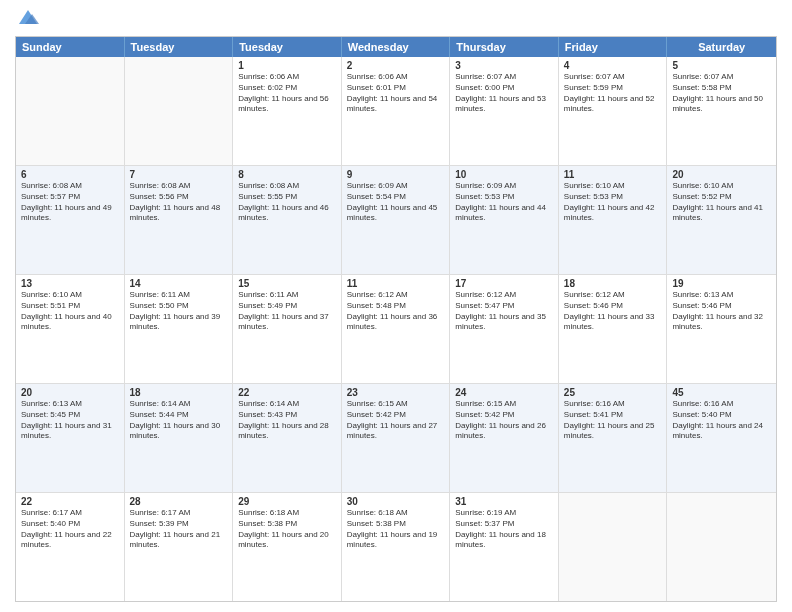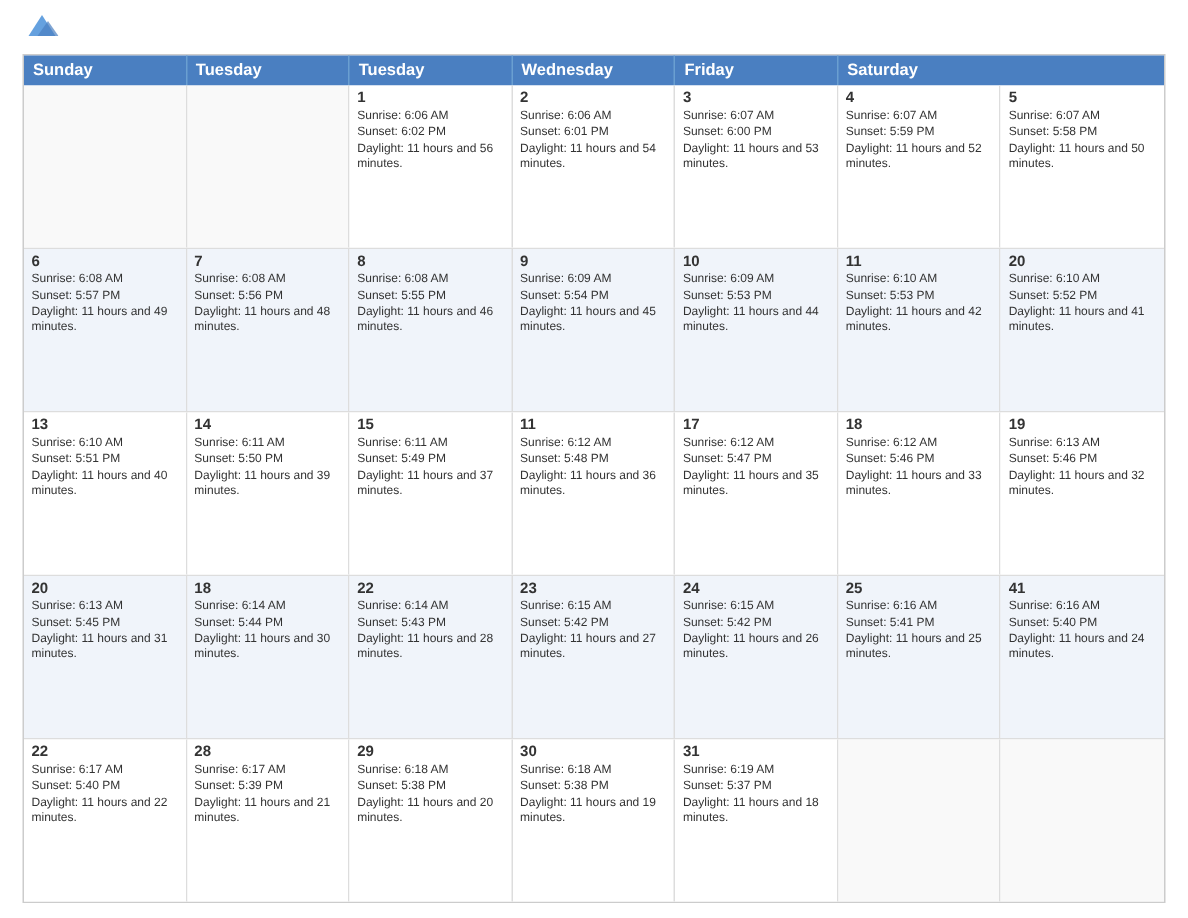--- a/index.html
+++ b/index.html
@@ -65,21 +65,21 @@
       background: #4a7fc1;
     }
     .cal-header-cell {
       color: white;
       font-size: 11px;
       font-weight: bold;
       padding: 4px 6px;
       text-align: left;
       border-right: 1px solid #6a9fd1;
     }
-    .cal-header-cell:last-child { border-right: none; }
+    .cal-header-cell:last-child { border-right: none; text-align: center; }
     .cal-body {
       flex: 1;
       display: flex;
       flex-direction: column;
     }
     .cal-row {
       display: grid;
       grid-template-columns: repeat(7, 1fr);
       flex: 1;
       border-bottom: 1px solid #ddd;
@@ -132,20 +132,21 @@
       <div class="subtitle"></div>
     </div>
   </div>
 
   <div class="calendar">
     <div class="cal-header">
     <div class="cal-header-cell">Sunday</div>
         <div class="cal-header-cell">Tuesday</div>
         <div class="cal-header-cell">Tuesday</div>
         <div class="cal-header-cell">Wednesday</div>
+        <div class="cal-header-cell">Thursday</div>
         <div class="cal-header-cell">Friday</div>
         <div class="cal-header-cell">Saturday</div>
       </div>
     <div class="cal-body">
     <div class="cal-row">
           <div class="cal-cell empty"></div>
           <div class="cal-cell empty"></div>
           <div class="cal-cell">
             <div class="day-number">1</div>
             <div class="cell-text">Sunrise: 6:06 AM<br>Sunset: 6:02 PM<br>Daylight: 11 hours and 56 minutes.</div>
@@ -246,21 +247,21 @@
           </div>
           <div class="cal-cell alt-row">
             <div class="day-number">24</div>
             <div class="cell-text">Sunrise: 6:15 AM<br>Sunset: 5:42 PM<br>Daylight: 11 hours and 26 minutes.</div>
           </div>
           <div class="cal-cell alt-row">
             <div class="day-number">25</div>
             <div class="cell-text">Sunrise: 6:16 AM<br>Sunset: 5:41 PM<br>Daylight: 11 hours and 25 minutes.</div>
           </div>
           <div class="cal-cell alt-row">
-            <div class="day-number">41</div>
+            <div class="day-number">45</div>
             <div class="cell-text">Sunrise: 6:16 AM<br>Sunset: 5:40 PM<br>Daylight: 11 hours and 24 minutes.</div>
           </div>
         </div>
         <div class="cal-row">
           <div class="cal-cell">
             <div class="day-number">22</div>
             <div class="cell-text">Sunrise: 6:17 AM<br>Sunset: 5:40 PM<br>Daylight: 11 hours and 22 minutes.</div>
           </div>
           <div class="cal-cell">
             <div class="day-number">28</div>

